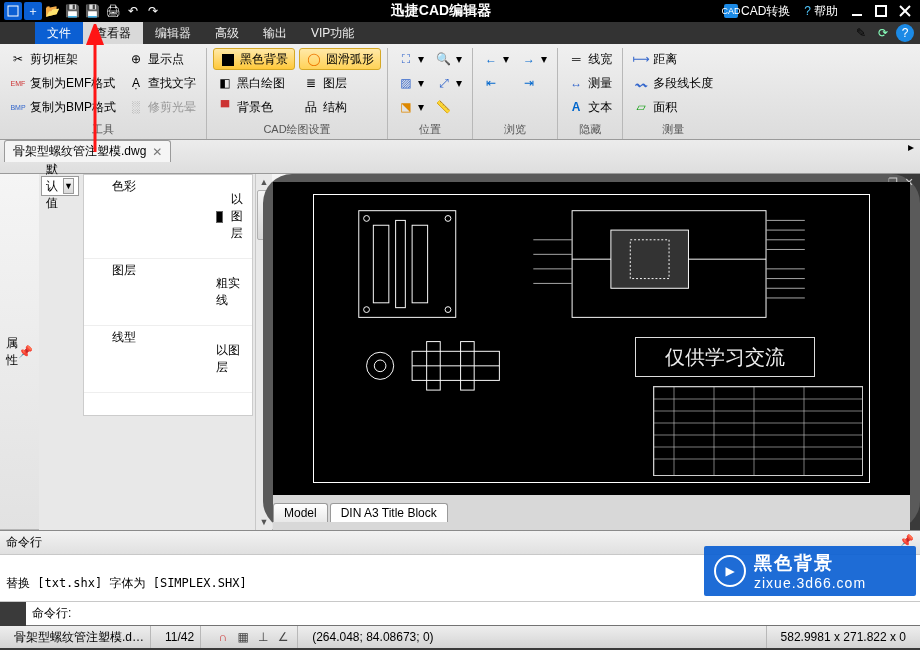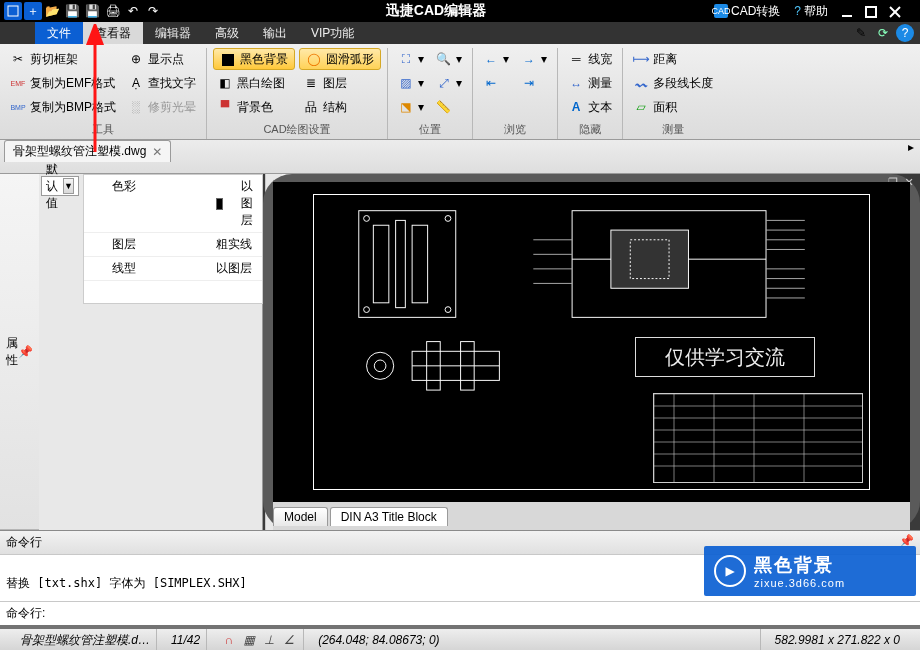--- a/index.html
+++ b/index.html
@@ -3,21 +3,21 @@
 <meta charset="utf-8">
 <style>
   * { box-sizing: border-box; margin: 0; padding: 0; font-family: "Microsoft YaHei", "SimSun", sans-serif; font-size: 12px; }
   body { width: 920px; height: 650px; background: #3a3a3a; overflow: hidden; position: relative; }
   
   .titlebar { height: 22px; background: #000; display: flex; align-items: center; color: #fff; }
   .titlebar-left { display: flex; align-items: center; gap: 2px; padding-left: 4px; }
   .titlebar-left .tb-icon { width: 18px; height: 18px; display: flex; align-items: center; justify-content: center; color: #fff; cursor: pointer; }
   .titlebar-left .tb-icon.blue { background: #0b5fd3; border-radius: 2px; }
   .titlebar-center { flex: 1; text-align: center; font-size: 14px; font-weight: bold; }
-  .titlebar-right { display: flex; align-items: flex-end; gap: 6px; padding-right: 16px; }
+  .titlebar-right { display: flex; align-items: flex-start; gap: 6px; padding-right: 6px; }
   .tb-btn { display: flex; align-items: center; gap: 3px; padding: 1px 4px; font-size: 12px; color: #fff; cursor: pointer; }
   .tb-btn .sq { width: 14px; height: 14px; background: #1b8ae6; border-radius: 2px; display: flex; align-items: center; justify-content: center; font-size: 9px; }
   .win-btn { width: 18px; height: 18px; display: flex; align-items: center; justify-content: center; cursor: pointer; }
   
   .menubar { height: 22px; background: #333; display: flex; align-items: stretch; padding-left: 35px; }
   .menu-item { padding: 0 12px; display: flex; align-items: center; color: #eee; cursor: pointer; }
   .menu-item.active { background: #0b5fd3; color: #fff; }
   .menu-item.viewer { background: #d9d9d9; color: #000; }
   .menubar-right { margin-left: auto; display: flex; align-items: center; gap: 4px; padding-right: 6px; }
   .mb-icon { width: 18px; height: 18px; display: flex; align-items: center; justify-content: center; cursor: pointer; }
@@ -41,59 +41,59 @@
   .workspace { display: flex; height: 356px; }
   .left-panel { width: 263px; background: #e8e8e8; border-right: 1px solid #9a9a9a; display: flex; flex-direction: row; }
   .panel-hdr { background: linear-gradient(#f5f5f5,#e2e2e2); border-bottom: 1px solid #b5b5b5; padding: 3px 6px; display: flex; align-items: center; }
   .pin { margin-left: auto; cursor: pointer; }
   .combo { margin: 2px; height: 20px; background: #fff; border: 1px solid #9a9a9a; display: flex; align-items: center; padding: 0 4px; }
   .combo .dd { width: 16px; height: 16px; background: linear-gradient(#f5f5f5,#d9d9d9); border: 1px solid #9a9a9a; margin-left: auto; display: flex; align-items: center; justify-content: center; font-size: 9px; }
   .prop-grid { background: #fff; border: 1px solid #ccc; margin: 0 2px; flex: 0 0 auto; }
   .pg-cat { background: #e8e8e8; padding: 3px 4px; border-bottom: 1px solid #ccc; }
   .pg-row { display: flex; border-bottom: 1px solid #eee; }
   .pg-row .k { width: 128px; padding: 3px 4px 3px 28px; }
-  .pg-row .v { flex: 1; padding: 3px 4px; display: flex; align-items: center; gap: 18px; }
+  .pg-row .v { flex: 1; padding: 16px 4px; display: flex; align-items: center; gap: 8px; }
   .pg-row .sw { width: 12px; height: 12px; background: #000; border: 1px solid #666; }
   .split-h { height: 4px; background: #cfcfcf; border-top: 1px solid #b0b0b0; border-bottom: 1px solid #b0b0b0; cursor: row-resize; }
   .fav-hdr { display: flex; border-bottom: 1px solid #ccc; }
   .fav-hdr .c { flex:1; padding: 1px 6px; border-right: 1px solid #ccc; }
   .fav-body { flex:1; background: #fff; margin: 0 2px 2px 2px; border: 1px solid #ccc; }
   .scroll-y { width: 17px; background: #e8e8e8; border-left: 1px solid #c8c8c8; display: flex; flex-direction: column; }
   .sb-btn { height: 16px; display:flex; align-items:center; justify-content:center; font-size:9px; color:#555; cursor:pointer; }
   .sb-thumb { background: linear-gradient(#f5f5f5,#d8d8d8); border:1px solid #b0b0b0; margin:0 1px; border-radius:2px; }
   
   .canvas-wrap { flex:1; display:flex; flex-direction:column; background:#5a5a5a; position:relative;border-radius:29px; }
   .canvas { flex:1; background:#000; position:relative; margin: 8px 10px 0 10px; overflow:hidden; }
   .mdi-ctrl { position:absolute; top:1px; right:4px; display:flex; gap:2px; }
   .mdi-ctrl span { width:14px; height:14px; font-size:11px; color:#ccc; display:flex; align-items:center; justify-content:center; cursor:pointer; }
   .drawing { position:absolute; top:12px; left:40px; right:40px; bottom:12px; border:1px solid #fff; }
   .drawing .inner { position:absolute; top:6px; left:6px; right:6px; bottom:6px; }
   svg.figs { position:absolute; inset:0; }
   .watermark { position:absolute; right:48px; top:136px; width:180px; height:40px; border:1px solid #ddd; display:flex; align-items:center; justify-content:center; color:#eee; font-size:20px; font-family: "SimSun"; }
   .titleblock { position:absolute; right:0; bottom:0; border:1px solid #ccc; }
   
-  .model-tabs { height:28px; background:#d8d8d8; display:flex; align-items:center; margin:0 10px; }
+  .model-tabs { height:35px; background:#d8d8d8; display:flex; align-items:center; margin:0 10px; }
   .mtab { padding:2px 10px; background:#fff; border:1px solid #9a9a9a; border-bottom:none; border-radius:3px 3px 0 0; margin-right:2px; cursor:pointer; }
   .mtab:first-child { background: linear-gradient(#fff,#e8e8e8); }
   
   .cmd-panel { border-top:1px solid #8a8a8a; }
   .cmd-title { background: linear-gradient(#f2f2f2,#e0e0e0); padding:3px 6px; display:flex; }
   .cmd-log { height:48px; background:#fff; padding:20px 6px; font-family: Consolas, monospace; overflow:hidden; border-top:1px solid #c8c8c8; border-bottom:1px solid #c8c8c8;}
-  .cmd-input { background:#fff; padding:3px 6px; border-bottom:4px solid #737373; }
-  
-  .statusbar { height:22px; background: linear-gradient(#eee,#d4d4d4); display:flex; align-items:center; font-size:11px; gap:8px; padding:0 14px;font-style:italic; }
+  .cmd-input { background:#fff; padding:3px 6px; border-bottom:1px solid #737373;margin-left:26px; }
+  
+  .statusbar { height:22px; background: linear-gradient(#eee,#d4d4d4); display:flex; align-items:center; font-size:11px; gap:8px; padding:0 8px; }
   .sb-cell { border-right:1px solid #b8b8b8; padding:0 6px; height:100%; display:flex; align-items:center; }
   .sb-icons { display:flex; gap:4px; }
   .sb-icons span { width:16px; height:16px; display:flex; align-items:center; justify-content:center; color:#444; }
   
   .logo-wm { position:absolute; right:4px; bottom:54px; width:212px; height:50px; background: rgba(11,95,211,0.92); display:flex; align-items:center; gap:8px; padding:4px 10px; color:#fff; border-radius:2px; }
   .logo-wm .play { width:32px; height:32px; border:2px solid #fff; border-radius:50%; display:flex; align-items:center; justify-content:center; }
   .logo-wm .txt { display:flex; flex-direction:column; }
   .logo-wm .t1 { font-size:18px; font-weight:bold; letter-spacing:2px; }
-  .logo-wm .t2 { font-size:11px; letter-spacing:1px; }
+  .logo-wm .t2 { font-size:14px; letter-spacing:1px; }
   
   .red-arrow { position:absolute; top:24px; left:80px; pointer-events:none; }
   
   .prop-wrap { display:flex; }
   .prop-grid-outer { flex:1; }
 </style>
 </head>
 <body>
 
 <div class="titlebar">

